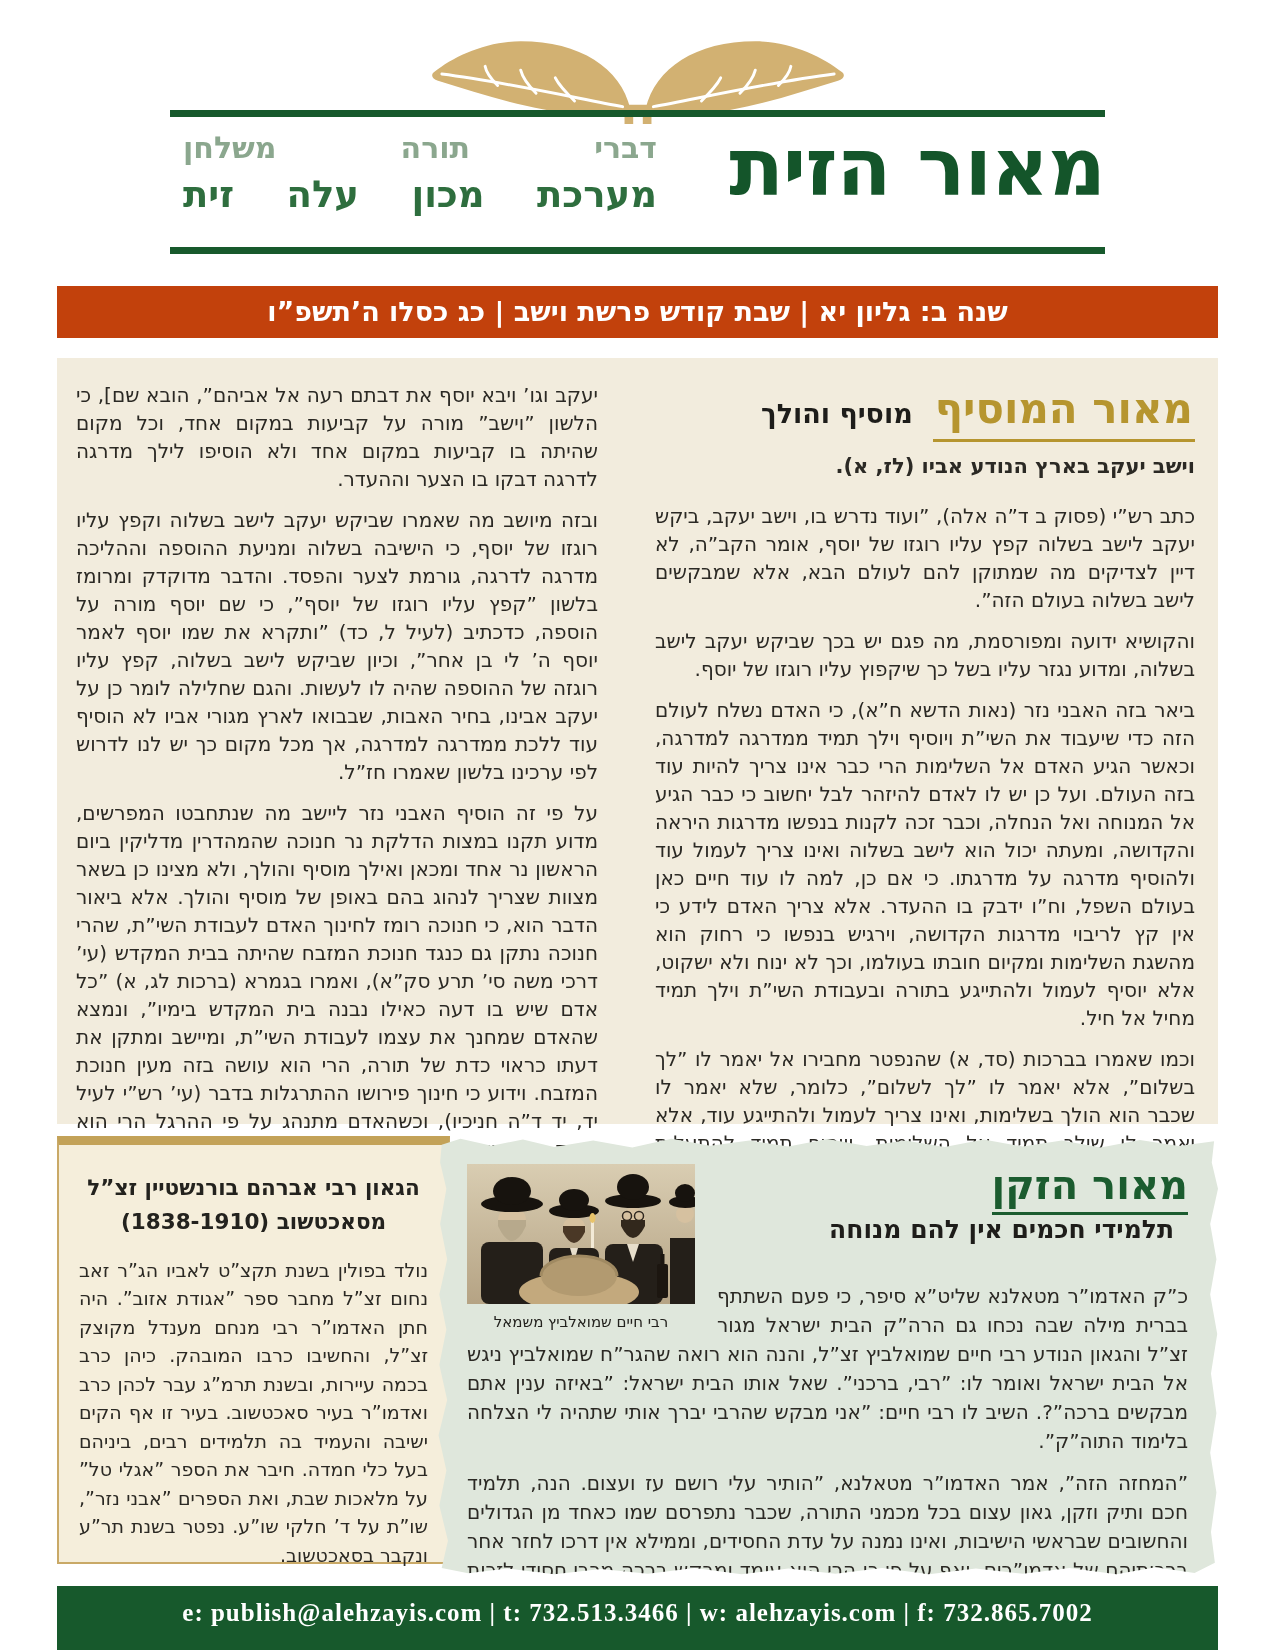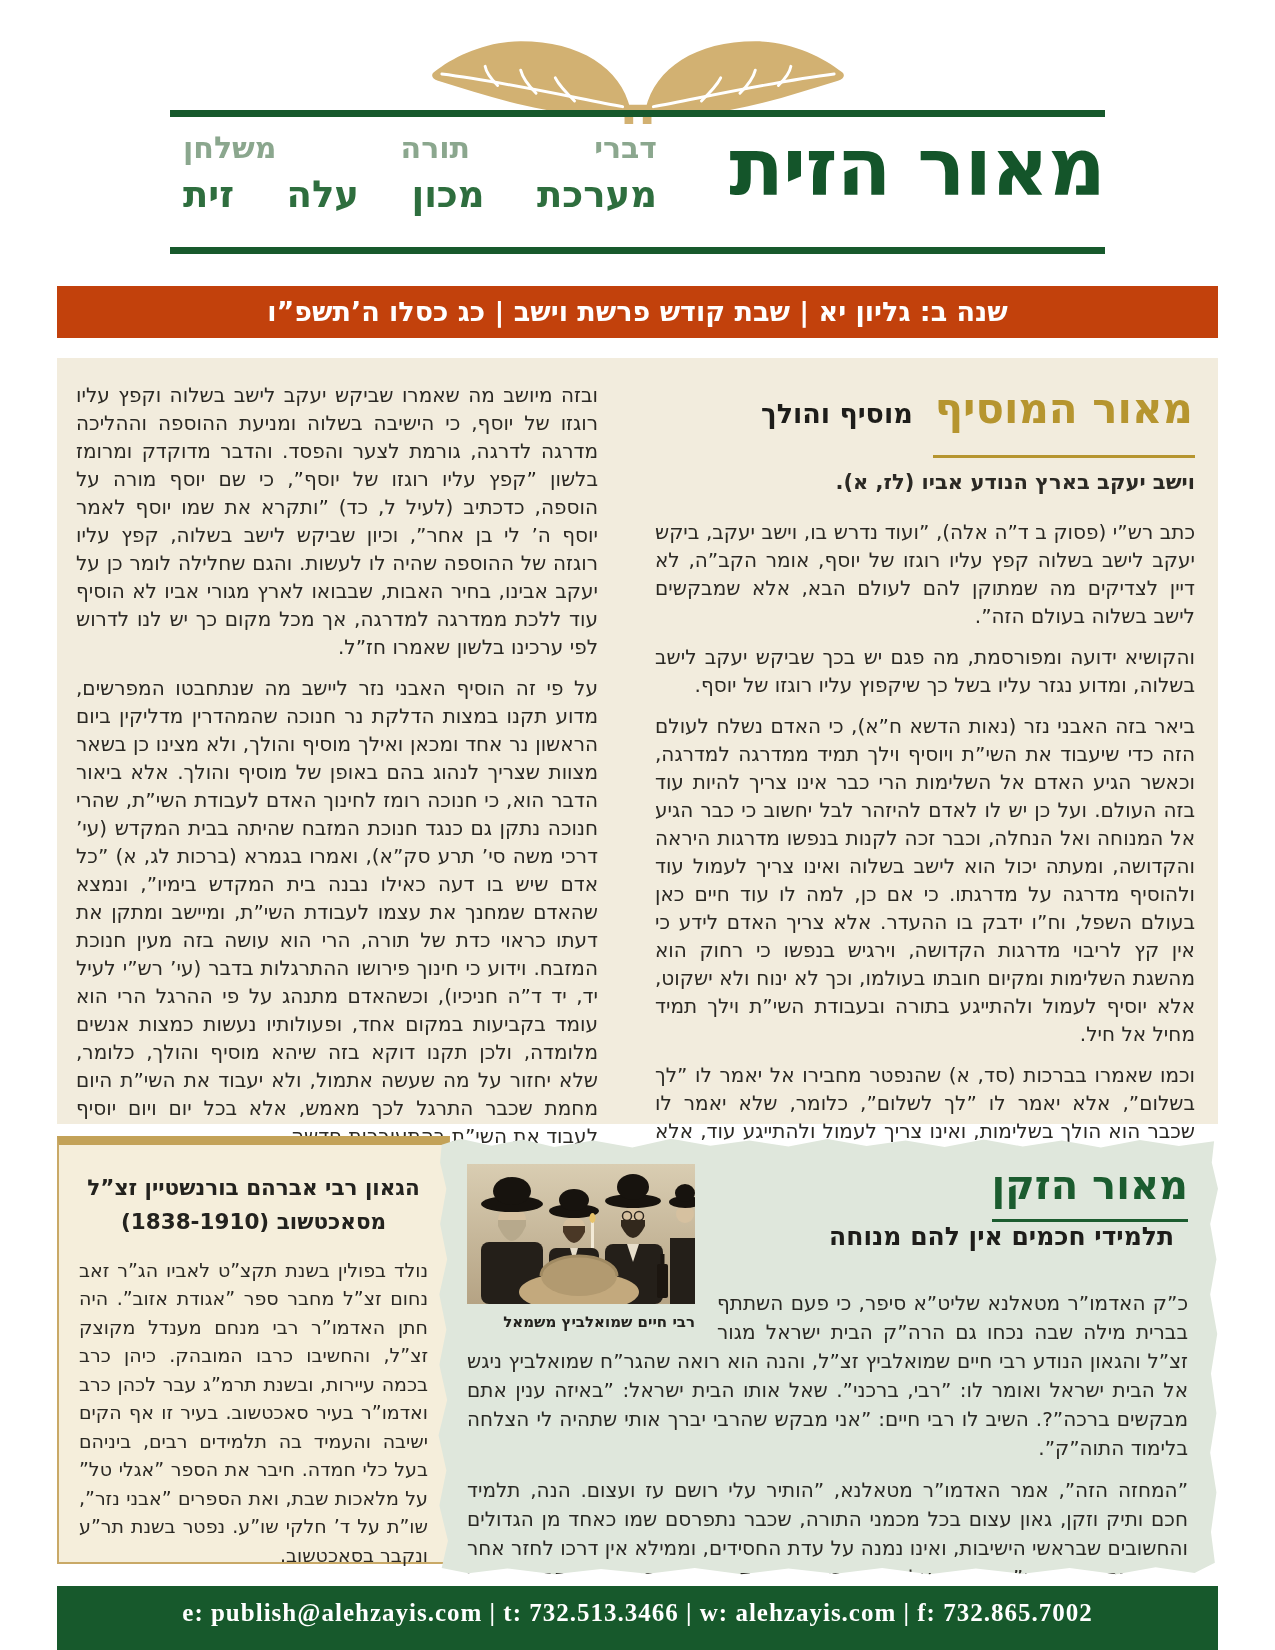--- a/index.html
+++ b/index.html
@@ -22,21 +22,21 @@
   .issue-bar{position:absolute;left:57px;top:286px;width:1161px;height:52px;background:#c2410c;
              color:#ffffff;font-size:27px;font-weight:bold;text-align:center;line-height:52px;direction:rtl;}
 
   
   .main-panel{position:absolute;left:57px;top:358px;width:1161px;height:766px;background:#f2ecdd;}
   .col{position:absolute;direction:rtl;}
   .col-right{left:655px;top:384px;width:540px;}
   .col-left{left:76px;top:381px;width:522px;}
   .sec-head{display:flex;align-items:baseline;gap:20px;direction:rtl;}
   .sec-name-gold{font-size:42px;font-weight:bold;color:#b6952f;border-bottom:3px solid #b6952f;
-                 padding:0 2px 22px 2px;}
+                 padding:0 2px 6px 2px;}
   .sec-topic{font-size:27px;font-weight:bold;color:#1e1d1a;}
   .verse{font-size:21px;font-weight:bold;margin-top:12px;}
   .body-p{font-size:20px;line-height:28px;text-align:justify;margin:0 0 13px 0;}
   .col .body-p:last-child{margin-bottom:0;}
   .col-right .paras{margin-top:24px;}
 
   
   .bio-box{position:absolute;left:57px;top:1136px;width:393px;height:428px;box-sizing:border-box;
            background:#f5eedb;border:2px solid #c9a967;border-top:9px solid #c3a258;
            padding:26px 20px;direction:rtl;}
@@ -47,24 +47,24 @@
   .zaken-panel{position:absolute;left:437px;top:1136px;width:781px;height:440px;box-sizing:border-box;
     background:#dfe7dc;padding:24px 30px;direction:rtl;
     clip-path:polygon(0.6% 2%,3% 0.6%,7% 2.2%,11% 0.8%,15% 2.5%,20% 1%,25% 2.6%,30% 0.6%,35% 2.2%,
       40% 1%,45% 2.4%,50% 0.7%,55% 2.3%,60% 1%,65% 2.5%,70% 0.8%,75% 2.4%,80% 1%,85% 2.6%,90% 0.9%,
       95% 2.3%,99.5% 1.2%,99.2% 6%,100% 12%,99% 20%,99.8% 28%,99% 36%,99.9% 45%,99.1% 54%,99.8% 63%,
       99% 72%,99.8% 81%,99.1% 90%,99.6% 97%,97% 99.3%,92% 98%,87% 99.6%,81% 98.2%,75% 99.5%,69% 98.3%,
       63% 99.6%,57% 98.2%,51% 99.5%,45% 98.3%,39% 99.6%,33% 98.2%,27% 99.5%,21% 98.4%,15% 99.6%,
       9% 98.3%,4% 99.4%,0.6% 98.2%,1.4% 92%,0.3% 84%,1.2% 76%,0.2% 68%,1.3% 60%,0.3% 52%,1.2% 44%,
       0.3% 36%,1.3% 28%,0.4% 20%,1.2% 12%,0.4% 6%);}
   .photo-wrap{float:left;width:228px;margin:4px 22px 4px 0;}
-  .photo-caption{font-size:15px;font-weight:bold;margin-top:5px;color:#23221e;}
+  .photo-caption{text-align:center;font-size:15px;font-weight:normal;margin-top:5px;color:#23221e;}
   .zk-head{padding-top:2px;}
   .zk-name{display:inline-block;font-size:40px;font-weight:bold;color:#1b5c2f;
-           border-bottom:3px solid #1b5c2f;padding-bottom:11px;}
+           border-bottom:3px solid #1b5c2f;padding-bottom:4px;}
   .zk-story{display:inline-block;font-size:25px;font-weight:bold;color:#1e1d1a;margin-right:14px;
             vertical-align:14px;}
   .zk-paras{margin-top:26px;}
   .zk-paras .body-p{line-height:29px;}
 
   
   .footer-bar{position:absolute;left:57px;top:1586px;width:1161px;height:68px;background:#17592c;
               color:#ffffff;text-align:center;line-height:54px;direction:ltr;
               font-family:"Liberation Serif",serif;font-size:25px;font-weight:bold;letter-spacing:1px;}
 </style>
@@ -126,20 +126,21 @@
     <div class="paras">
       <p class="body-p">כתב רש”י (פסוק ב ד”ה אלה), ”ועוד נדרש בו, וישב יעקב, ביקש יעקב לישב בשלוה קפץ עליו רוגזו של יוסף, אומר הקב”ה, לא דיין לצדיקים מה שמתוקן להם לעולם הבא, אלא שמבקשים לישב בשלוה בעולם הזה”.</p>
       <p class="body-p">והקושיא ידועה ומפורסמת, מה פגם יש בכך שביקש יעקב לישב בשלוה, ומדוע נגזר עליו בשל כך שיקפוץ עליו רוגזו של יוסף.</p>
       <p class="body-p">ביאר בזה האבני נזר (נאות הדשא ח”א), כי האדם נשלח לעולם הזה כדי שיעבוד את השי”ת ויוסיף וילך תמיד ממדרגה למדרגה, וכאשר הגיע האדם אל השלימות הרי כבר אינו צריך להיות עוד בזה העולם. ועל כן יש לו לאדם להיזהר לבל יחשוב כי כבר הגיע אל המנוחה ואל הנחלה, וכבר זכה לקנות בנפשו מדרגות היראה והקדושה, ומעתה יכול הוא לישב בשלוה ואינו צריך לעמול עוד ולהוסיף מדרגה על מדרגתו. כי אם כן, למה לו עוד חיים כאן בעולם השפל, וח”ו ידבק בו ההעדר. אלא צריך האדם לידע כי אין קץ לריבוי מדרגות הקדושה, וירגיש בנפשו כי רחוק הוא מהשגת השלימות ומקיום חובתו בעולמו, וכך לא ינוח ולא ישקוט, אלא יוסיף לעמול ולהתייגע בתורה ובעבודת השי”ת וילך תמיד מחיל אל חיל.</p>
       <p class="body-p">וכמו שאמרו בברכות (סד, א) שהנפטר מחבירו אל יאמר לו ”לך בשלום”, אלא יאמר לו ”לך לשלום”, כלומר, שלא יאמר לו שכבר הוא הולך בשלימות, ואינו צריך לעמול ולהתייגע עוד, אלא יאמר לו שילך תמיד אל השלימות, ויוסיף תמיד להתעלות ממדרגה למדרגה.</p>
       <p class="body-p">וזהו הביאור במה שאמרו בסנהדרין (קו, א) ”כל מקום שנאמר וישב אינו אלא לשון צער” [והובאו שם כמה דוגמאות לדבר, ואף הפסוק דידן, ”וישב</p>
     </div>
   </div>
 
   <div class="col col-left">
+    <p class="body-p">יעקב וגו’ ויבא יוסף את דבתם רעה אל אביהם”, הובא שם], כי הלשון ”וישב” מורה על קביעות במקום אחד, וכל מקום שהיתה בו קביעות במקום אחד ולא הוסיפו לילך מדרגה לדרגה דבקו בו הצער וההעדר.</p>
     <p class="body-p">ובזה מיושב מה שאמרו שביקש יעקב לישב בשלוה וקפץ עליו רוגזו של יוסף, כי הישיבה בשלוה ומניעת ההוספה וההליכה מדרגה לדרגה, גורמת לצער והפסד. והדבר מדוקדק ומרומז בלשון ”קפץ עליו רוגזו של יוסף”, כי שם יוסף מורה על הוספה, כדכתיב (לעיל ל, כד) ”ותקרא את שמו יוסף לאמר יוסף ה’ לי בן אחר”, וכיון שביקש לישב בשלוה, קפץ עליו רוגזה של ההוספה שהיה לו לעשות. והגם שחלילה לומר כן על יעקב אבינו, בחיר האבות, שבבואו לארץ מגורי אביו לא הוסיף עוד ללכת ממדרגה למדרגה, אך מכל מקום כך יש לנו לדרוש לפי ערכינו בלשון שאמרו חז”ל.</p>
     <p class="body-p">על פי זה הוסיף האבני נזר ליישב מה שנתחבטו המפרשים, מדוע תקנו במצות הדלקת נר חנוכה שהמהדרין מדליקין ביום הראשון נר אחד ומכאן ואילך מוסיף והולך, ולא מצינו כן בשאר מצוות שצריך לנהוג בהם באופן של מוסיף והולך. אלא ביאור הדבר הוא, כי חנוכה רומז לחינוך האדם לעבודת השי”ת, שהרי חנוכה נתקן גם כנגד חנוכת המזבח שהיתה בבית המקדש (עי’ דרכי משה סי’ תרע סק”א), ואמרו בגמרא (ברכות לג, א) ”כל אדם שיש בו דעה כאילו נבנה בית המקדש בימיו”, ונמצא שהאדם שמחנך את עצמו לעבודת השי”ת, ומיישב ומתקן את דעתו כראוי כדת של תורה, הרי הוא עושה בזה מעין חנוכת המזבח. וידוע כי חינוך פירושו ההתרגלות בדבר (עי’ רש”י לעיל יד, יד ד”ה חניכיו), וכשהאדם מתנהג על פי ההרגל הרי הוא עומד בקביעות במקום אחד, ופעולותיו נעשות כמצות אנשים מלומדה, ולכן תקנו דוקא בזה שיהא מוסיף והולך, כלומר, שלא יחזור על מה שעשה אתמול, ולא יעבוד את השי”ת היום מחמת שכבר התרגל לכך מאמש, אלא בכל יום ויום יוסיף לעבוד את השי”ת בהתעוררות חדשה.</p>
   </div>
 
   <div class="bio-box">
     <div class="bio-title">
       <div>הגאון רבי אברהם בורנשטיין זצ”ל</div>
       <div>מסאכטשוב (1838-1910)</div>
     </div>
     <p class="bio-body">נולד בפולין בשנת תקצ”ט לאביו הג”ר זאב נחום זצ”ל מחבר ספר ”אגודת אזוב”. היה חתן האדמו”ר רבי מנחם מענדל מקוצק זצ”ל, והחשיבו כרבו המובהק. כיהן כרב בכמה עיירות, ובשנת תרמ”ג עבר לכהן כרב ואדמו”ר בעיר סאכטשוב. בעיר זו אף הקים ישיבה והעמיד בה תלמידים רבים, ביניהם בעל כלי חמדה. חיבר את הספר ”אגלי טל” על מלאכות שבת, ואת הספרים ”אבני נזר”, שו”ת על ד’ חלקי שו”ע. נפטר בשנת תר”ע ונקבר בסאכטשוב.</p>

